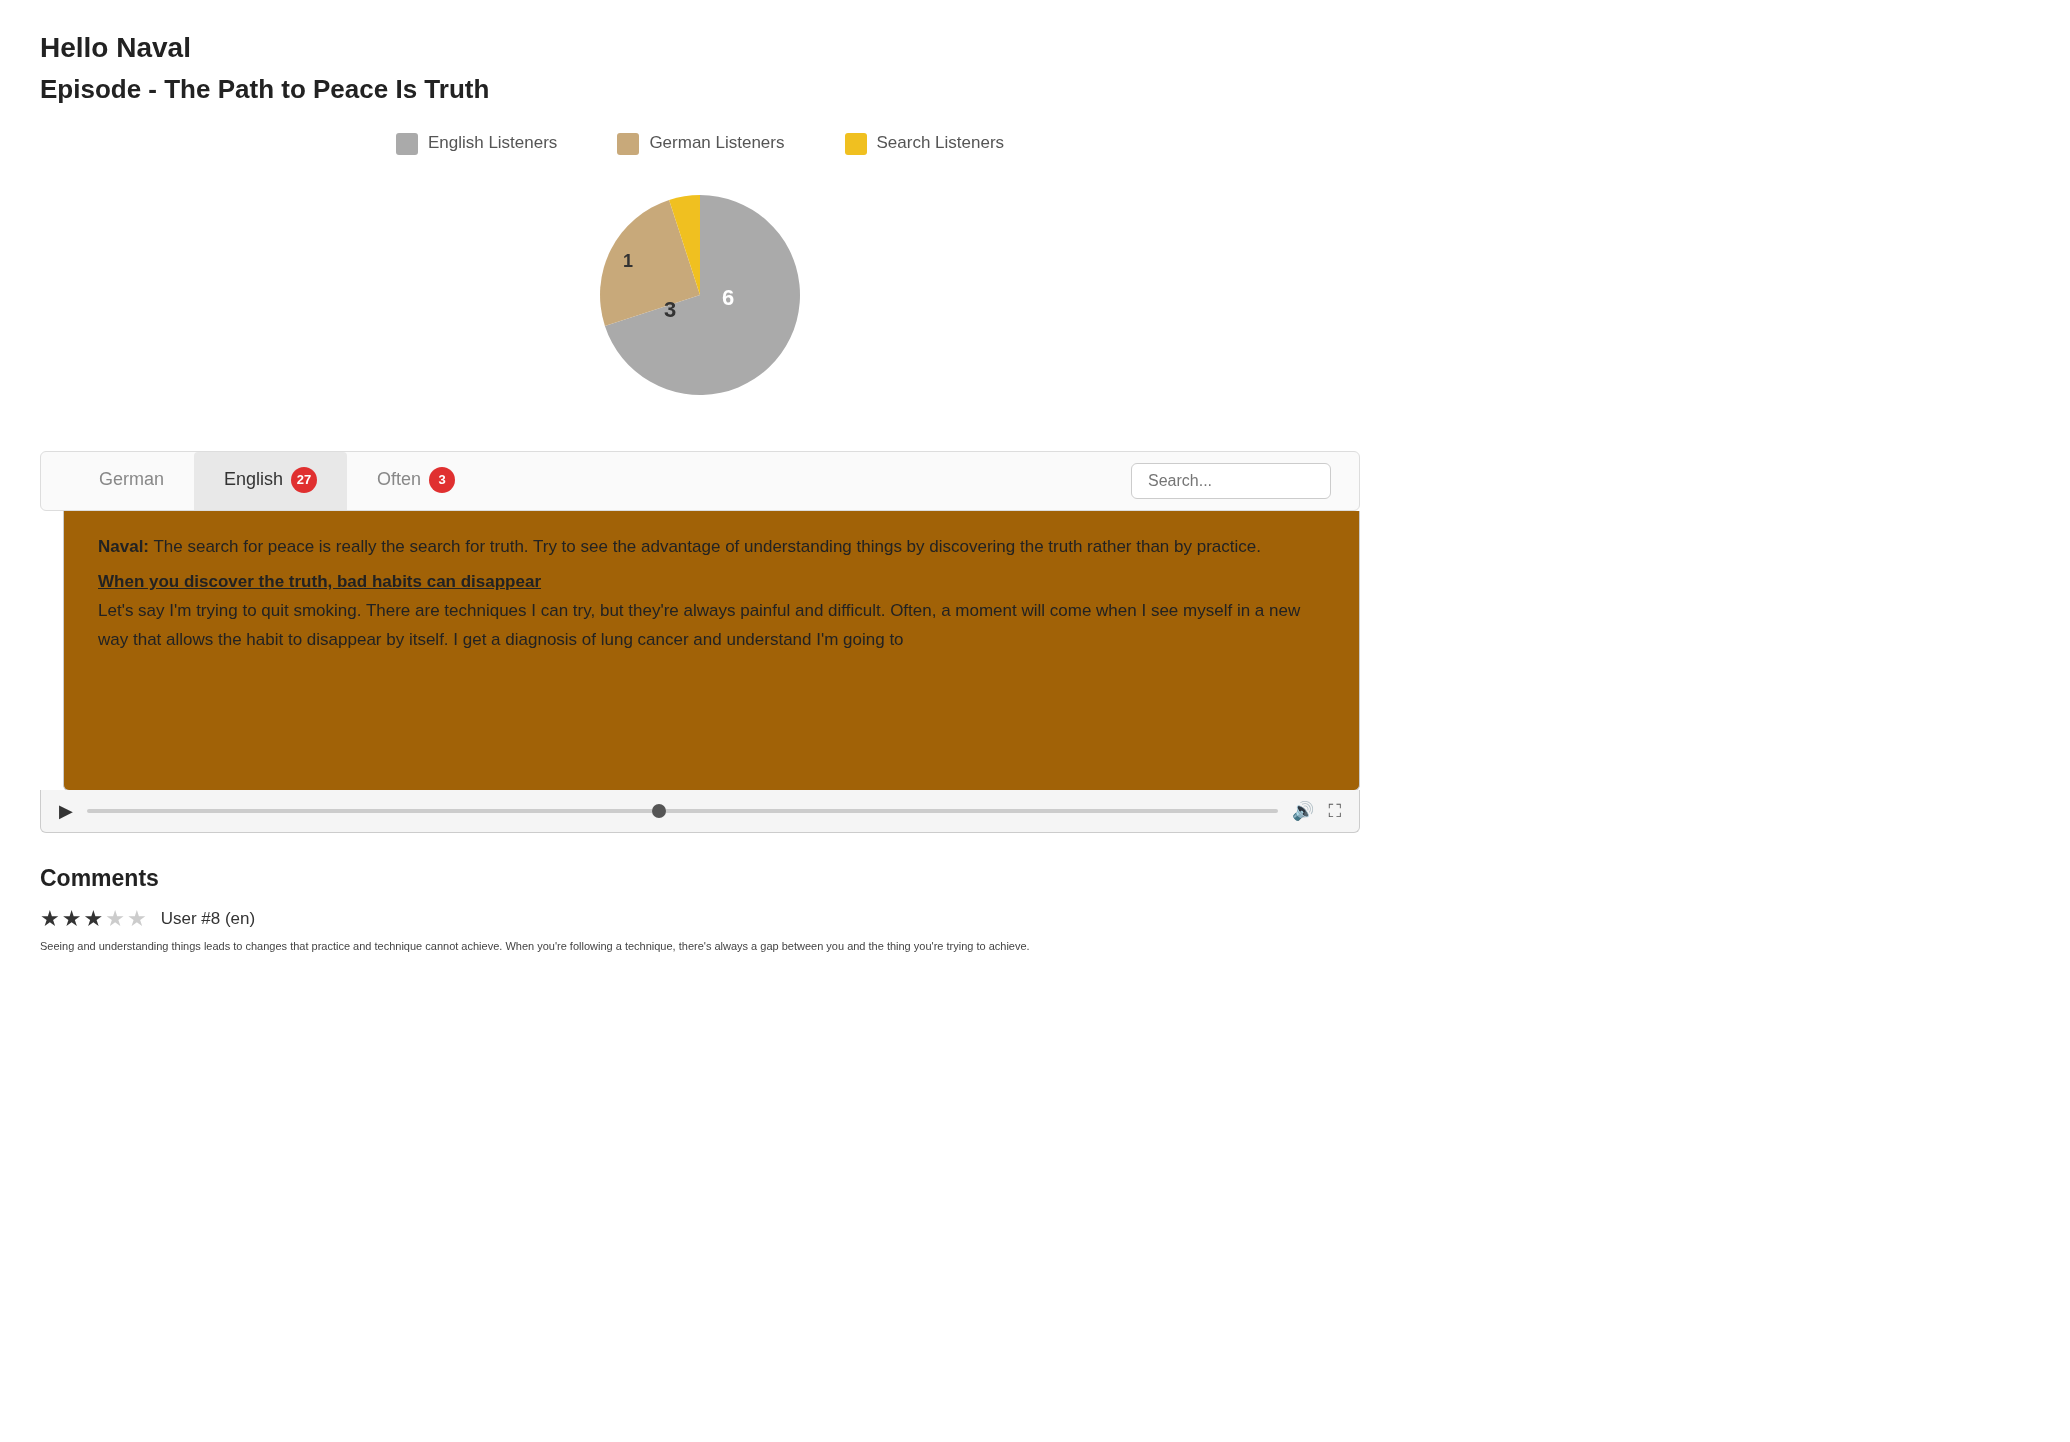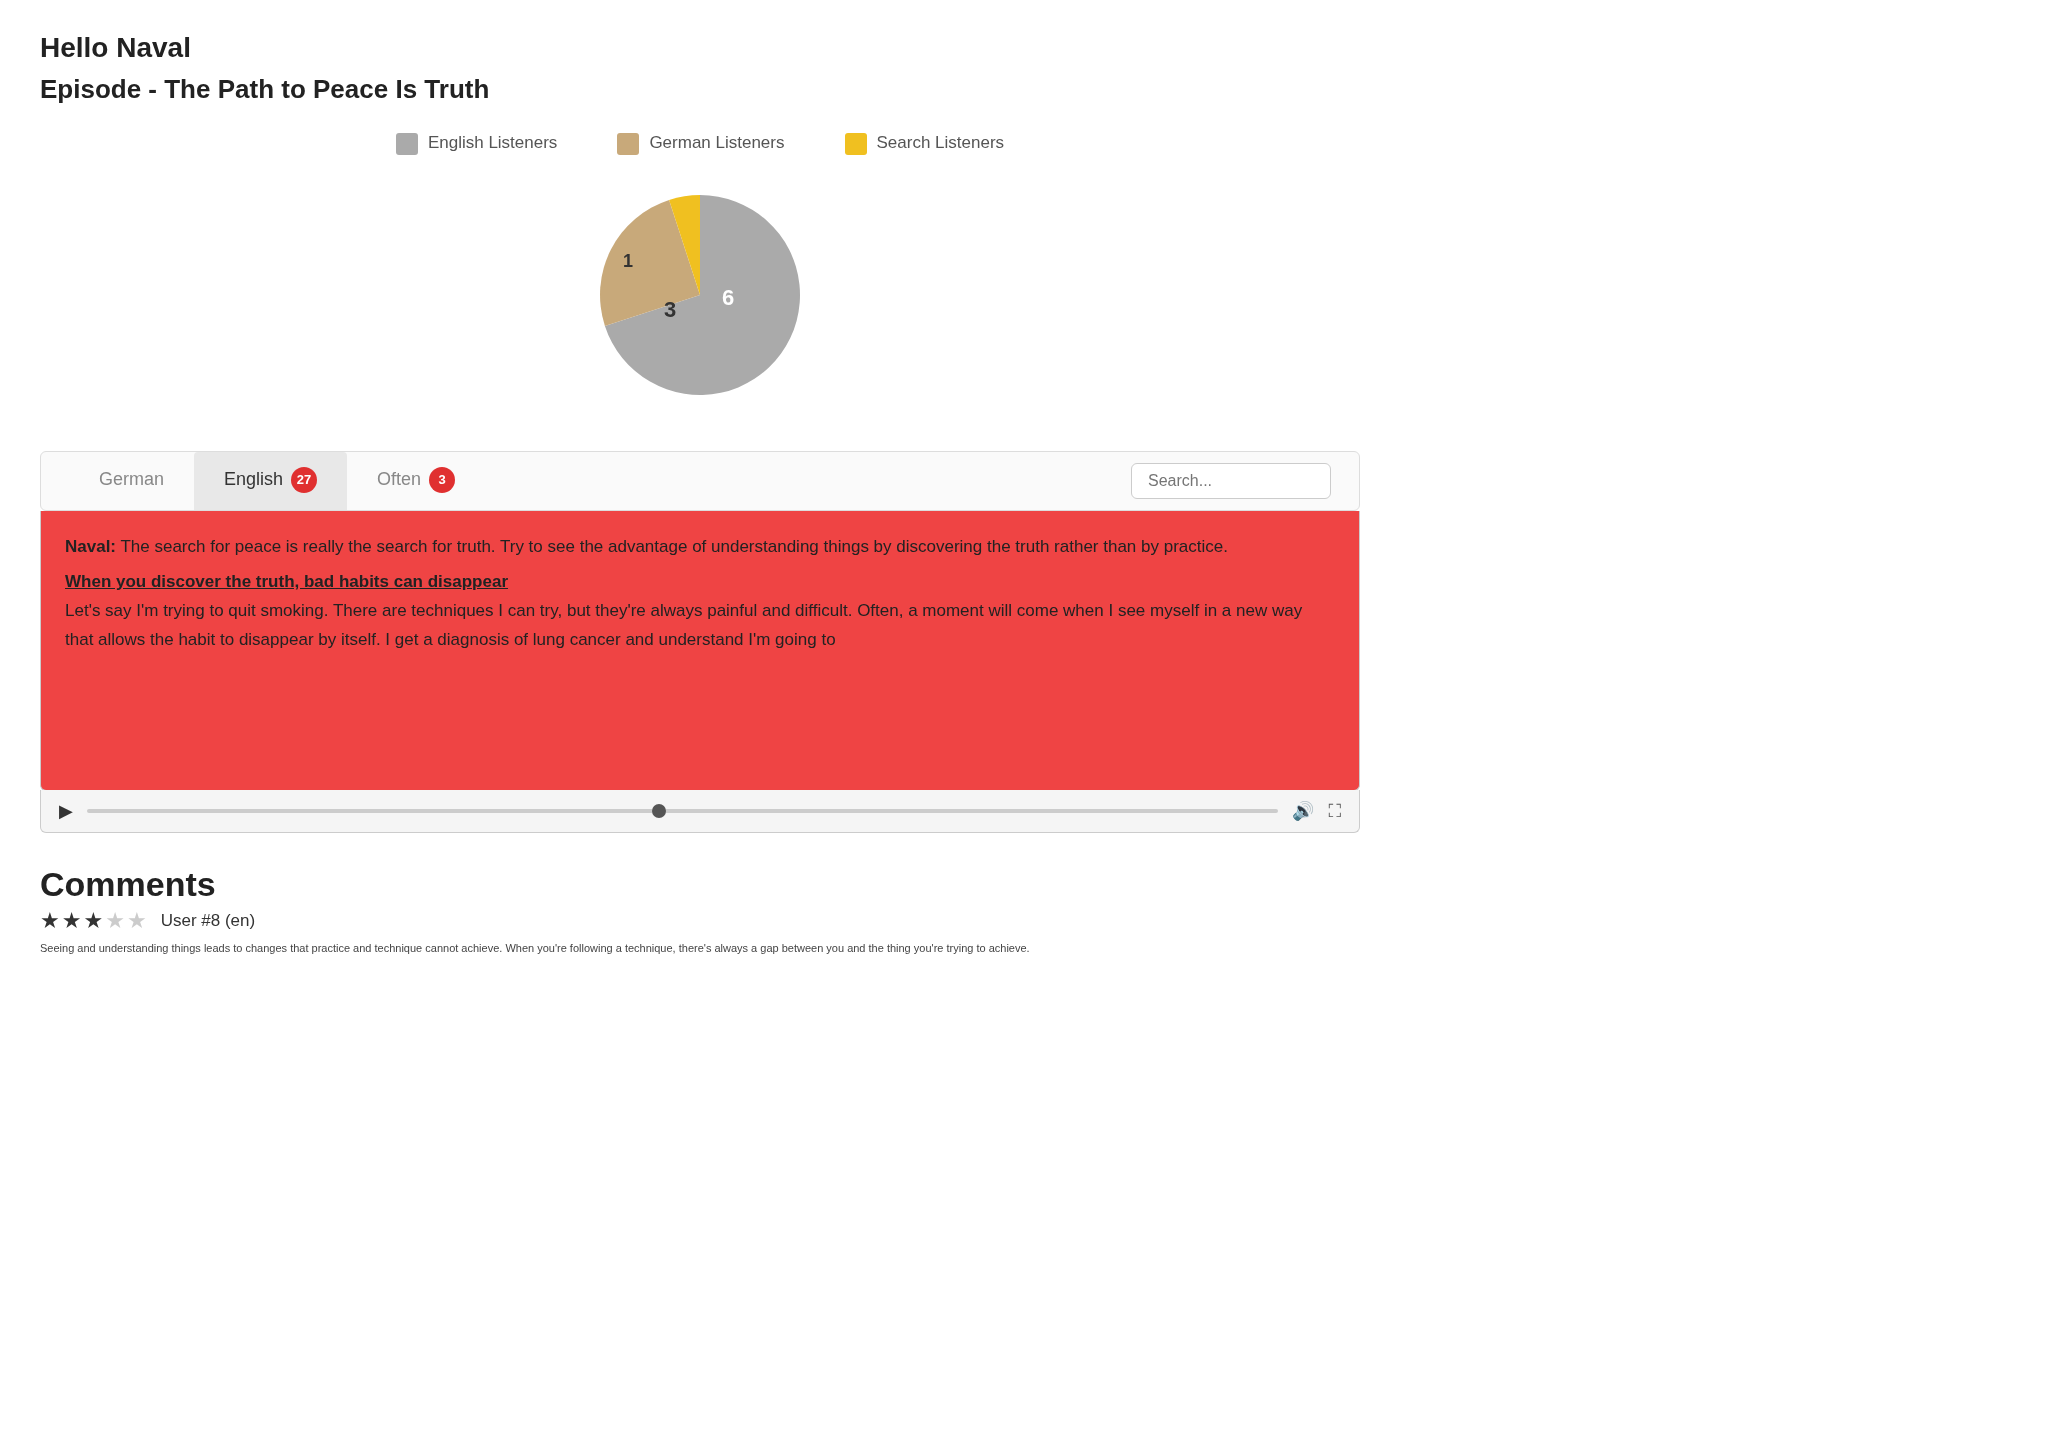--- a/index.html
+++ b/index.html
@@ -99,23 +99,24 @@
       color: #aaa;
       width: 200px;
       outline: none;
     }
 
     
     .transcript-box {
       border: 1px solid #ccc;
       border-top: none;
       border-radius: 0 0 6px 6px;
-      padding: 22px 24px 0 24px;
-      background: #ef4444;
+      padding: 22px 24px 0 34px;
+      background: #a16207;
       min-height: 280px;
+      margin-left: 23px;
     }
     .transcript-text {
       font-size: 17px;
       line-height: 1.7;
       color: #222;
     }
     .transcript-text .speaker {
       font-weight: 700;
     }
     .transcript-text .bold-line {
@@ -160,23 +161,23 @@
       transform: translate(-50%, -50%);
     }
     .volume-icon { font-size: 18px; color: #555; cursor: pointer; }
     .fullscreen-icon { font-size: 18px; color: #555; cursor: pointer; }
 
     
     .comments-section {
       margin-top: 32px;
     }
     .comments-title {
-      font-size: 34px;
+      font-size: 23px;
       font-weight: 600;
-      margin-bottom: 4px;
+      margin-bottom: 14px;
     }
     .comment-item {
       margin-bottom: 16px;
     }
     .comment-header {
       display: flex;
       align-items: center;
       gap: 14px;
       margin-bottom: 6px;
     }

